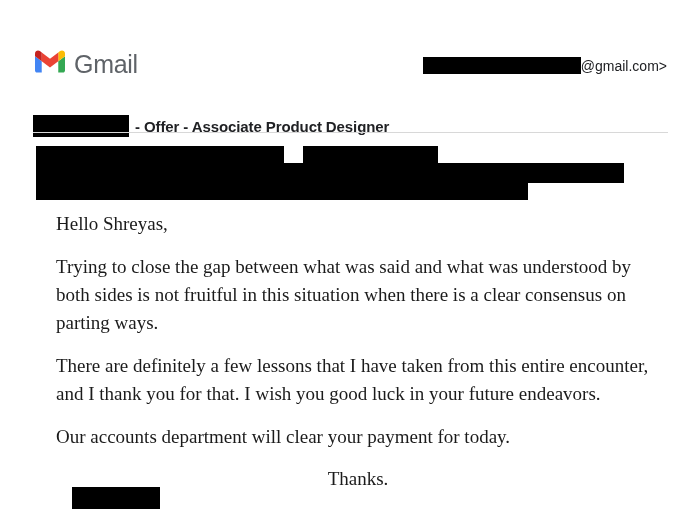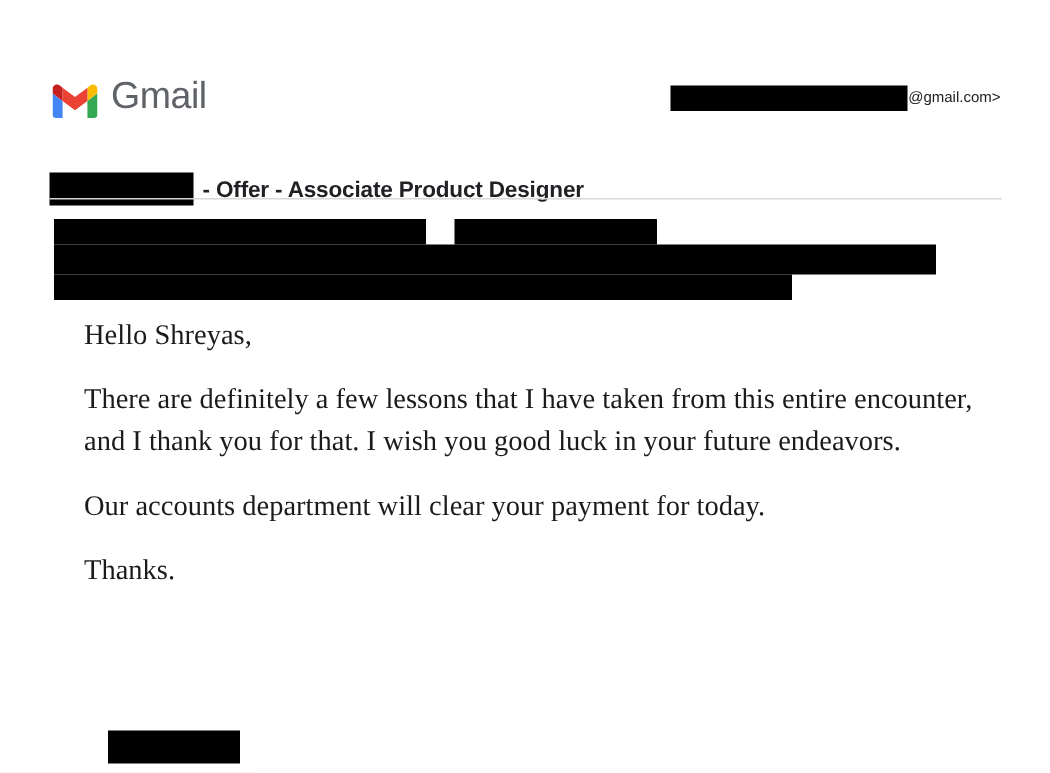--- a/index.html
+++ b/index.html
@@ -33,42 +33,42 @@
   
   .header {
     position: relative;
     height: 62px;
   }
   .gmail-brand {
     position: absolute;
     left: 25px;
     top: 40px;
     display: flex;
-    align-items: flex-end;
+    align-items: flex-start;
     gap: 9px;
   }
   .gmail-logo {
     width: 30px;
     height: 23px;
     display: block;
   }
   .gmail-word {
     font-family: "Liberation Sans", sans-serif;
     font-size: 25px;
     color: #5f6368;
     letter-spacing: -0.3px;
   }
   .addr-line {
     position: absolute;
     right: 23px;
     top: 47px;
     display: flex;
     align-items: center;
     font-family: "Liberation Sans", sans-serif;
-    font-size: 10px;
+    font-size: 14px;
     color: #202124;
   }
   .redact {
     background: #000000;
     display: inline-block;
     vertical-align: middle;
   }
   .addr-redact {
     width: 158px;
     height: 17px;
@@ -137,20 +137,21 @@
     font-family: "Liberation Serif", serif;
     font-size: 19px;
     line-height: 1.47;
     color: #1b1b1b;
   }
   .body-text p {
     margin: 0 0 15px 0;
   }
   .body-text p:last-child {
     margin-bottom: 0;
+    text-align: center;
   }
 
   
   .sig-redact {
     position: absolute;
     left: 62px;
     top: 477px;
     width: 88px;
     height: 22px;
   }
@@ -193,20 +194,21 @@
     <div class="sender-block">
       <span class="redact sb1"></span>
       <span class="redact sb2"></span>
       <span class="redact sb3"></span>
       <span class="redact sb4"></span>
       <span class="redact sb5"></span>
     </div>
 
     <div class="body-text">
       <p>Hello Shreyas,</p>
+      <p>Trying to close the gap between what was said and what was understood by both sides is not fruitful in this situation when there is a clear consensus on parting ways.</p>
       <p>There are definitely a few lessons that I have taken from this entire encounter, and I thank you for that. I wish you good luck in your future endeavors.</p>
       <p>Our accounts department will clear your payment for today.</p>
       <p>Thanks.</p>
     </div>
 
     <span class="redact sig-redact"></span>
 
   </div>
 </div>
 

